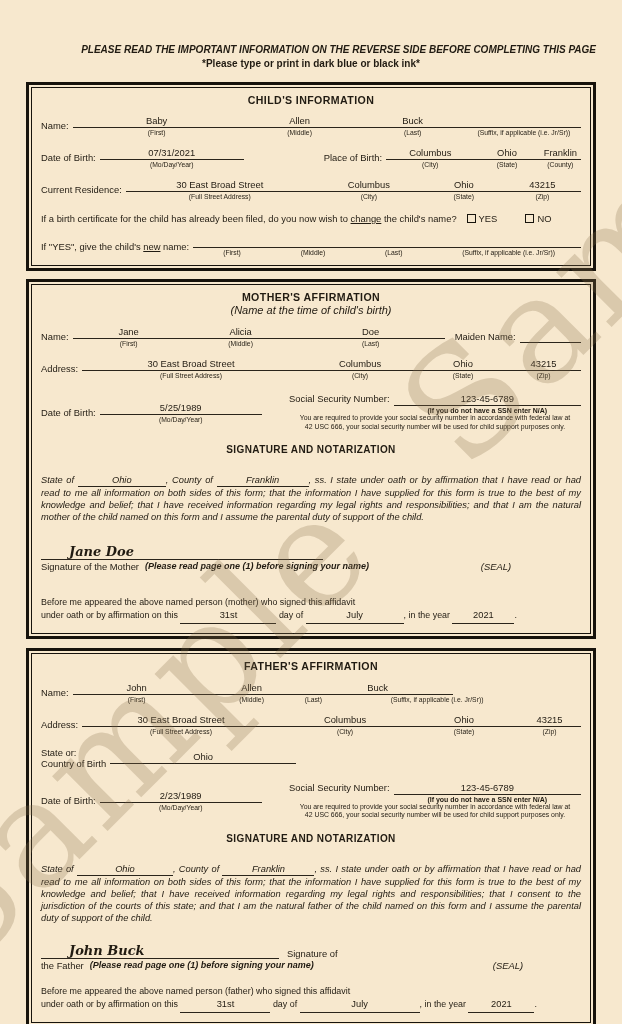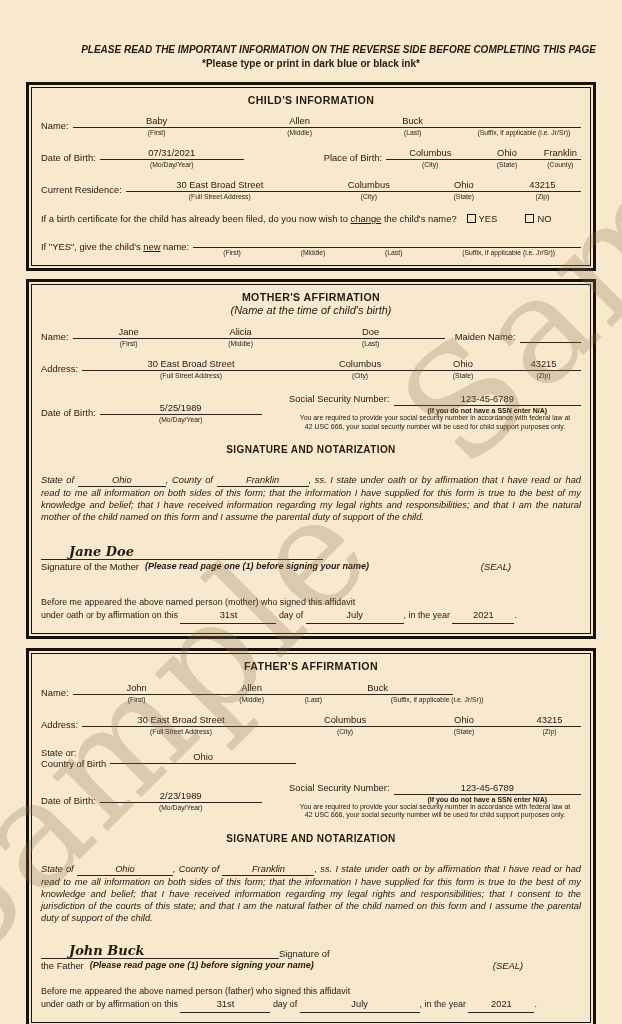--- a/index.html
+++ b/index.html
@@ -326,21 +326,21 @@
           <span>State of</span>
           <span class="inl" style="min-width:96px">Ohio</span><span>, County of</span>
           <span class="inl" style="min-width:92px">Franklin</span><span>, ss. I state under oath or by affirmation that I have read or had read to me all information on both sides of this form; that the information I have supplied for this form is true to the best of my knowledge and belief; that I have received information regarding my legal rights and responsibilities; that I consent to the jurisdiction of the courts of this state;  and that I am the natural father of the child named on this form and I assume the parental duty of support of the child.</span>
         </div>
 
         <div style="margin-top:18px;">
           <div style="display:flex; align-items:flex-end;">
             <span class="sigline" style="width:238px">
               <span class="script">John Buck</span>
             </span>
-            <span class="rlabel" style="">Signature of</span>
+            <span class="rlabel" style="margin-left:8px">Signature of</span>
           </div>
           <div class="cap-row">
             <span>the Father</span>
             <span class="bi">(Please  read page one (1) before signing your name)</span>
             <span class="seal" style="right:58px">(SEAL)</span>
           </div>
         </div>
 
         <div class="notary-para" style="margin-top:14px;">
           <span>Before me appeared the above named person (father) who signed this affidavit</span><br>

